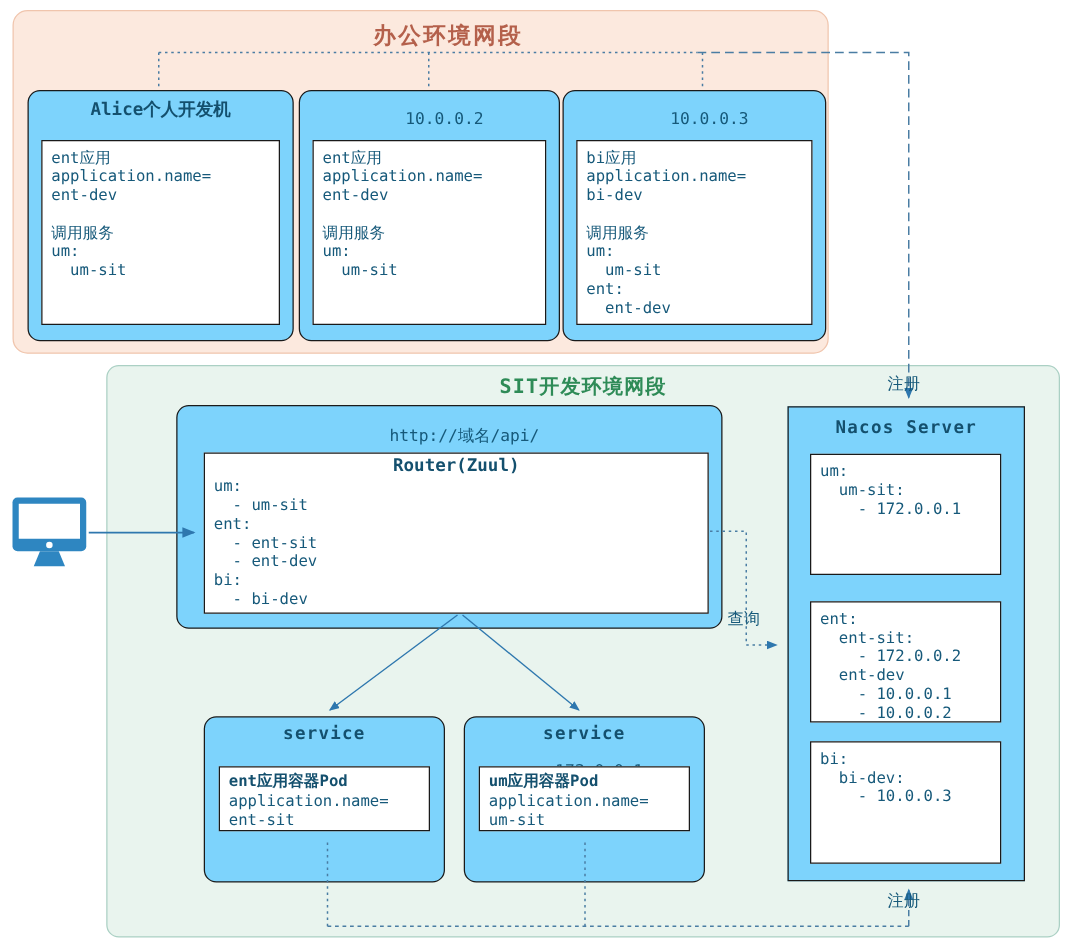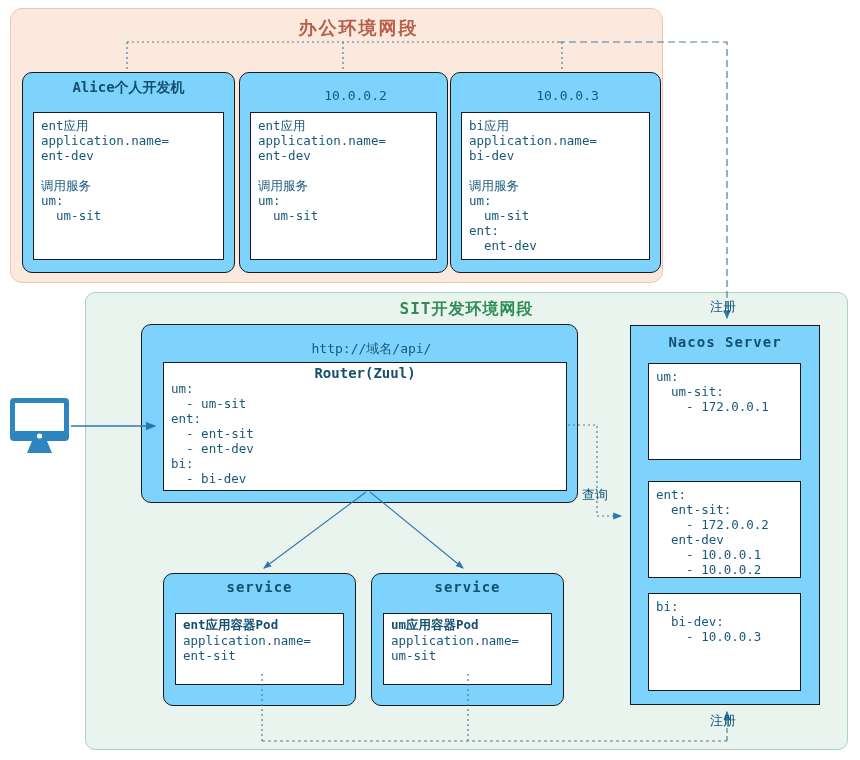--- a/index.html
+++ b/index.html
@@ -56,21 +56,21 @@
   #nacos-box .title-c { margin-top:8px; font-size:14px; letter-spacing:1px; }
   .nacos-entry { left:17px; width:153px; }
   #nacos-entry-um  { top:37px;  height:97px; }
   #nacos-entry-ent { top:155px; height:97px; }
   #nacos-entry-bi  { top:267px; height:98px; }
   
   .service { top:573px; width:193px; height:133px; }
   #service-ent { left:163px; }
   #service-um  { left:371px; }
   .service .title-c { margin-top:5px; letter-spacing:1px; }
-  .service .pod { left:11px; right:11px; top:39px; height:72px; padding:3px 7px; }
+  .service .pod { left:11px; right:11px; top:39px; height:52px; padding:3px 7px; }
   .pod-title { font-weight:bold; font-size:12.5px; line-height:16px; color:#14506e; }
   
   .line-label { position:absolute; font-size:13px; color:#16597a; z-index:30; }
   #label-register-top    { left:710px; top:298px; }
   #label-query           { left:582px; top:486px; }
   #label-register-bottom { left:710px; top:712px; }
   
   #connectors { position:absolute; left:0; top:0; z-index:20; pointer-events:none; }
   #monitor-icon { position:absolute; left:9px; top:395px; z-index:15; }
 </style>

